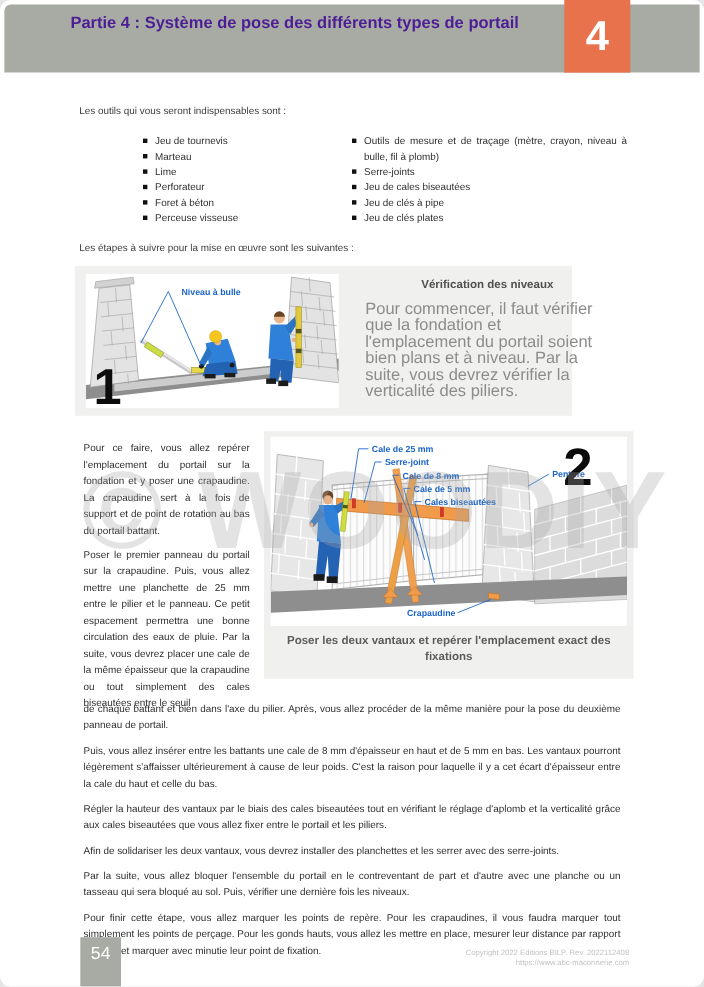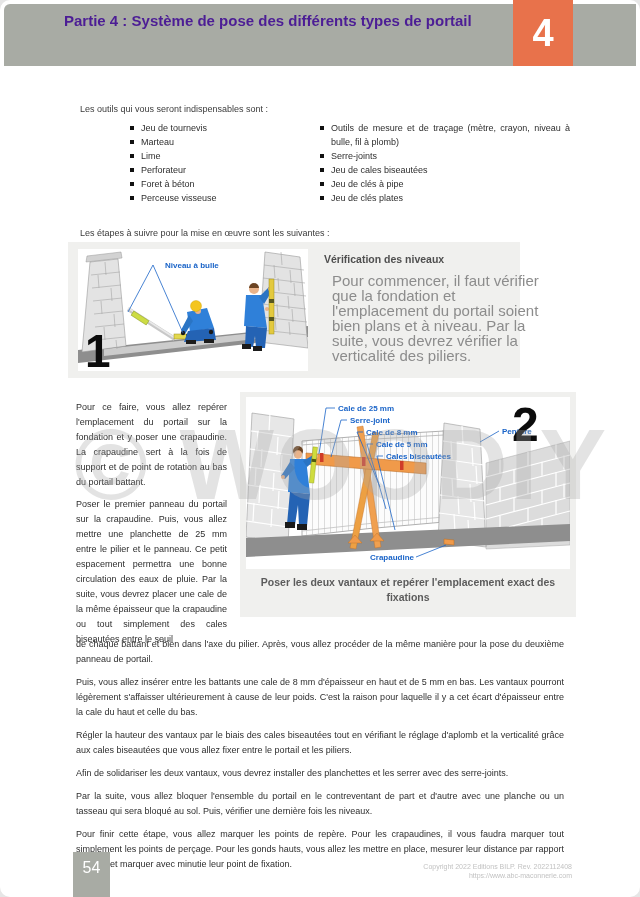--- a/index.html
+++ b/index.html
@@ -4,37 +4,37 @@
 <style>
   html,body{margin:0;padding:0;background:#e6e6e6;}
   .page{position:relative;width:640px;height:897px;background:#fff;border-radius:10px;overflow:hidden;
         font-family:"Liberation Sans","DejaVu Sans",sans-serif;margin:0 auto;}
   
   .header-band{position:absolute;left:4px;top:4px;right:4px;height:62px;background:#a8aba4;border-radius:6px 0 0 0;}
   .header-title{position:absolute;left:64px;top:10px;width:430px;font-size:15px;line-height:21px;font-weight:bold;color:#4c1d95;}
   .chapter-box{position:absolute;left:513px;top:0;width:60px;height:66px;background:#e8724b;color:#fff;
                display:flex;align-items:center;justify-content:center;font-size:38px;font-weight:bold;z-index:3;}
   
-  .lead{position:absolute;left:68px;font-size:9px;color:#3b3b3b;margin:12px;}
+  .lead{position:absolute;left:68px;font-size:9px;color:#3b3b3b;margin:4px;}
   .tools-lead{top:92px;}
   .steps-lead{top:216px;}
   
   .tools-cols{position:absolute;left:68px;top:121px;width:504px;display:flex;}
   .tools-col ul{list-style:none;margin:0;padding:0;}
   .tools-col li{position:relative;padding-left:13px;font-size:9px;line-height:14px;color:#2e2e2e;}
   .tools-col li::before{content:"";position:absolute;left:2px;top:5px;width:3.5px;height:3.5px;background:#111;}
   .col-left{width:252px;}
   .col-left li{text-align:justify;}
   .col-right{margin-left:60px;width:190px;}
   
   .step1{position:absolute;left:68px;top:242px;width:452px;height:136px;background:#f0f0ee;}
   .step1-illus{position:absolute;left:10px;top:7px;width:230px;height:122px;background:#fff;}
   .step1-illus svg{display:block;width:100%;height:100%;}
   .step1-text{position:absolute;left:256px;top:11px;width:238px;}
-  .step1-text h3{margin:0 0 4px 0;font-size:10.5px;font-weight:bold;color:#4f4f4f;}
+  .step1-text h3{margin:0 0 4px 0;font-size:10.5px;font-weight:bold;color:#4f4f4f;text-align:center;}
   .step1-text p{margin:8px;font-size:15px;line-height:15px;color:#8c8c8c;}
   
   .step2-para{position:absolute;left:68px;top:392px;width:167px;font-size:9px;line-height:14.9px;color:#2e2e2e;text-align:justify;}
   .step2-para p{margin:8px;}
   .step2-panel{position:absolute;left:240px;top:392px;width:336px;height:225px;background:#f0f0ee;}
   .step2-illus{position:absolute;left:6px;top:5px;width:324px;height:172px;background:#fff;}
   .step2-illus svg{display:block;width:100%;height:100%;}
   .step2-caption{position:absolute;left:10px;top:183px;width:316px;text-align:center;font-weight:bold;
                  font-size:10.5px;line-height:15px;color:#5c5c5c;}
   

